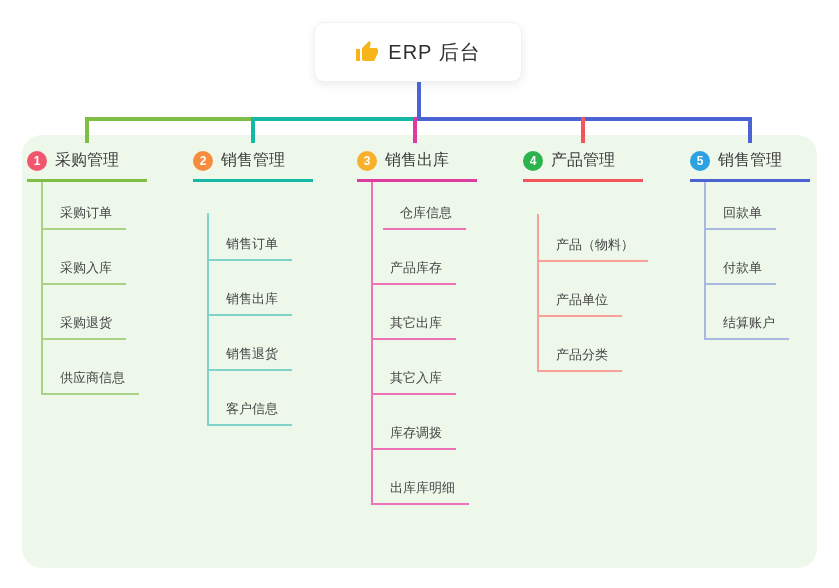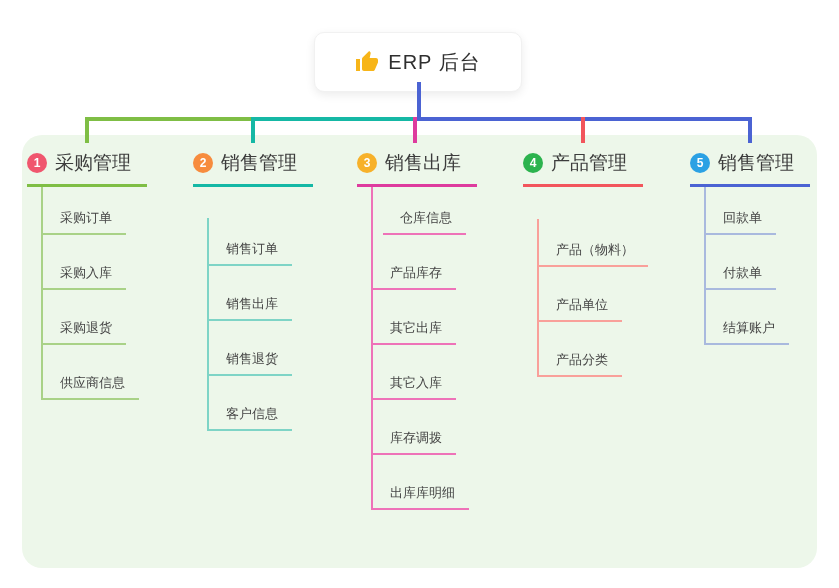--- a/index.html
+++ b/index.html
@@ -14,21 +14,21 @@
   }
   .panel {
     position: absolute;
     left: 22px; top: 135px;
     width: 795px; height: 433px;
     background: #EDF7EA;
     border-radius: 20px;
   }
   .root-card {
     position: absolute;
-    left: 314px; top: 32px;
+    left: 314px; top: 22px;
     width: 208px; height: 60px;
     background: #ffffff;
     border: 1px solid #f1f1f1;
     border-radius: 10px;
     box-shadow: 0 3px 10px rgba(0,0,0,0.08);
     display: flex;
     align-items: center;
     justify-content: center;
     gap: 9px;
     cursor: pointer;
@@ -54,21 +54,21 @@
     border-radius: 50%;
     color: #ffffff;
     font-size: 12px;
     font-weight: bold;
     display: flex;
     align-items: center;
     justify-content: center;
     flex: 0 0 auto;
   }
   .branch-label {
-    font-size: 19px;
+    font-size: 16px;
     color: #3c3c3c;
     white-space: nowrap;
   }
   .children {
     list-style: none;
     margin: 0 0 0 14px;
     padding: 0;
     border-left: 2px solid #ccc;
   }
   .child {

